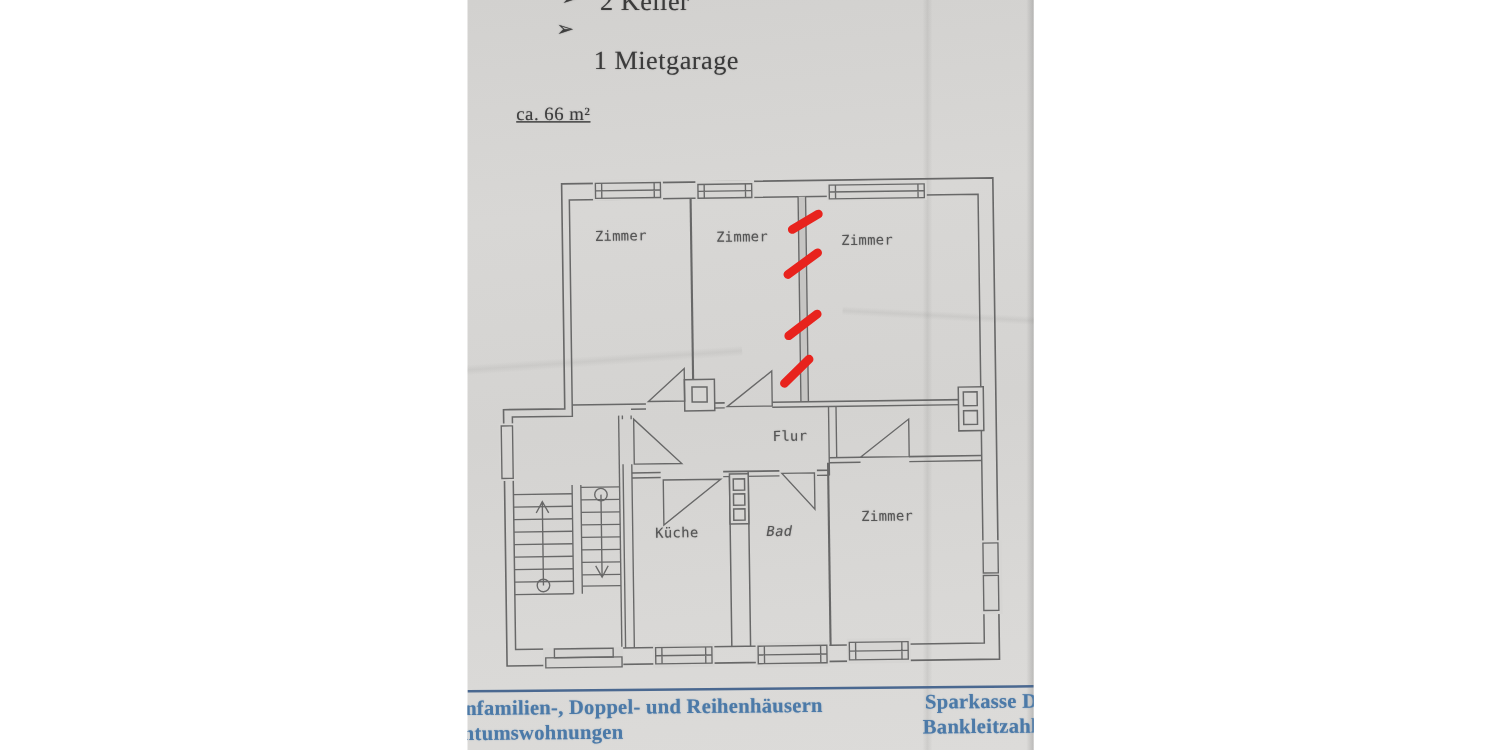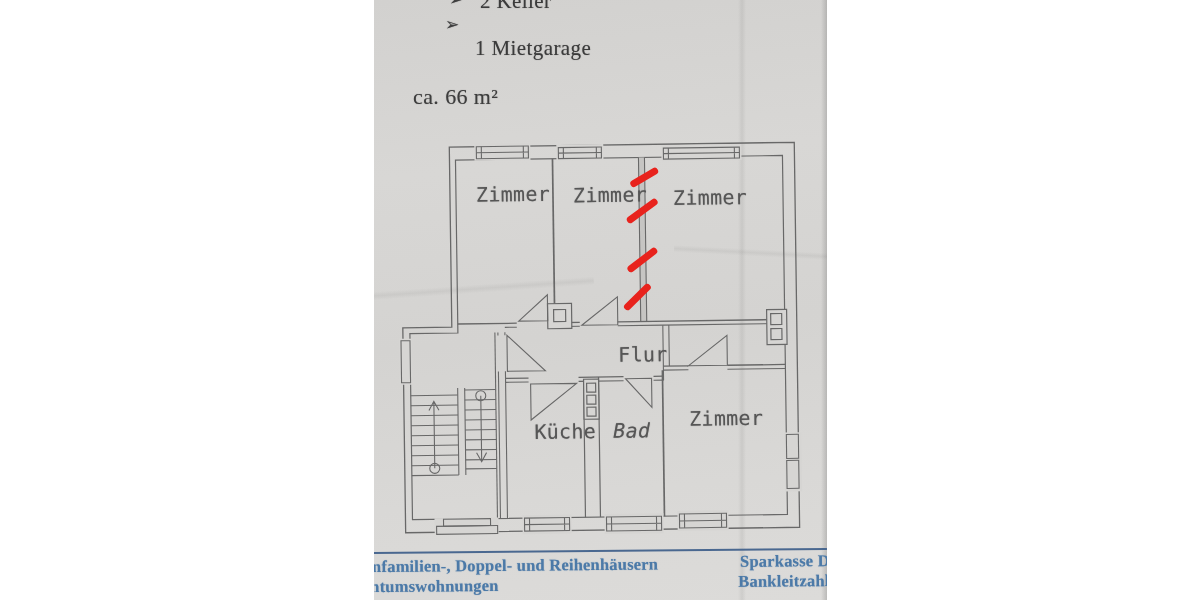--- a/index.html
+++ b/index.html
@@ -35,34 +35,34 @@
   .arrow-bullet {
     position: absolute; font-family: "DejaVu Sans", sans-serif;
     font-size: 17px; color: #3e3e3e; text-shadow: 0 0 1px rgba(70,70,70,0.7);
   }
   .toplist-text {
     position: absolute; font-size: 21px; color: #3b3b3b; letter-spacing: 0.4px;
     text-shadow: 0 0 1px rgba(70,70,70,0.55); white-space: nowrap;
   }
   .area-text {
     position: absolute; left: 39px; top: 84px;
-    font-size: 22px; color: #3d3d3d; letter-spacing: 0.4px;
-    text-shadow: 0 0 1px rgba(70,70,70,0.5); white-space: nowrap;
+    font-size: 15px; color: #3d3d3d; letter-spacing: 0.4px;
+    text-shadow: 0 0 1px rgba(70,70,70,0.5); white-space: nowrap; text-decoration: underline;
   }
 
   
   .plan {
     position: absolute; left: 21px; top: 135px; width: 415px; height: 410px;
     transform: rotate(-0.8deg); transform-origin: 50% 50%;
   }
   .plan svg { position: absolute; left: 0; top: 0; }
   .plan-label {
     position: absolute;
     font-family: "DejaVu Sans Mono", monospace;
-    font-size: 20px; color: #565656; letter-spacing: 0.3px;
+    font-size: 11px; color: #565656; letter-spacing: 0.3px;
     text-shadow: 0 0 1px rgba(90,90,90,0.6); white-space: nowrap;
   }
 
   
   .footer {
     position: absolute; left: 0; top: 0; width: 100%; height: 100%;
     transform: rotate(-0.5deg); transform-origin: 0 560px;
   }
   .footer-rule {
     position: absolute; left: 0; top: 552px; width: 453px; height: 2px;
@@ -210,21 +210,21 @@
           <path d="M632,220 L656,203"></path>
           <path d="M632,269 L655,252"></path>
           <path d="M628,307 L648,288"></path>
         </g>
       </svg>
 
       <span class="plan-label" style="left: 83px;  top: 46px;">Zimmer</span>
       <span class="plan-label" style="left: 180px; top: 48px;">Zimmer</span>
       <span class="plan-label" style="left: 280px; top: 52px;">Zimmer</span>
       <span class="plan-label" style="left: 208px; top: 208px; margin-left: 15px;">Flur</span>
-      <span class="plan-label" style="left: 138px; top: 284px; text-align: right;">Küche</span>
+      <span class="plan-label" style="left: 128px; top: 284px; text-align: right;">Küche</span>
       <span class="plan-label" style="left: 217px; top: 284px; font-style: italic;">Bad</span>
       <span class="plan-label" style="left: 293px; top: 273px;">Zimmer</span>
     </div>
 
     <div class="footer">
       <div class="footer-rule"></div>
       <div class="footer-text" style="left: -2px; top: 557px;">nfamilien-, Doppel- und Reihenhäusern</div>
       <div class="footer-text" style="left: -4px; top: 577px;">ntumswohnungen</div>
       <div class="footer-text" style="left: 366px; top: 555px; font-family: Liberation Serif, serif;">Sparkasse D</div>
       <div class="footer-text" style="left: 364px; top: 575px;">Bankleitzahl</div>

